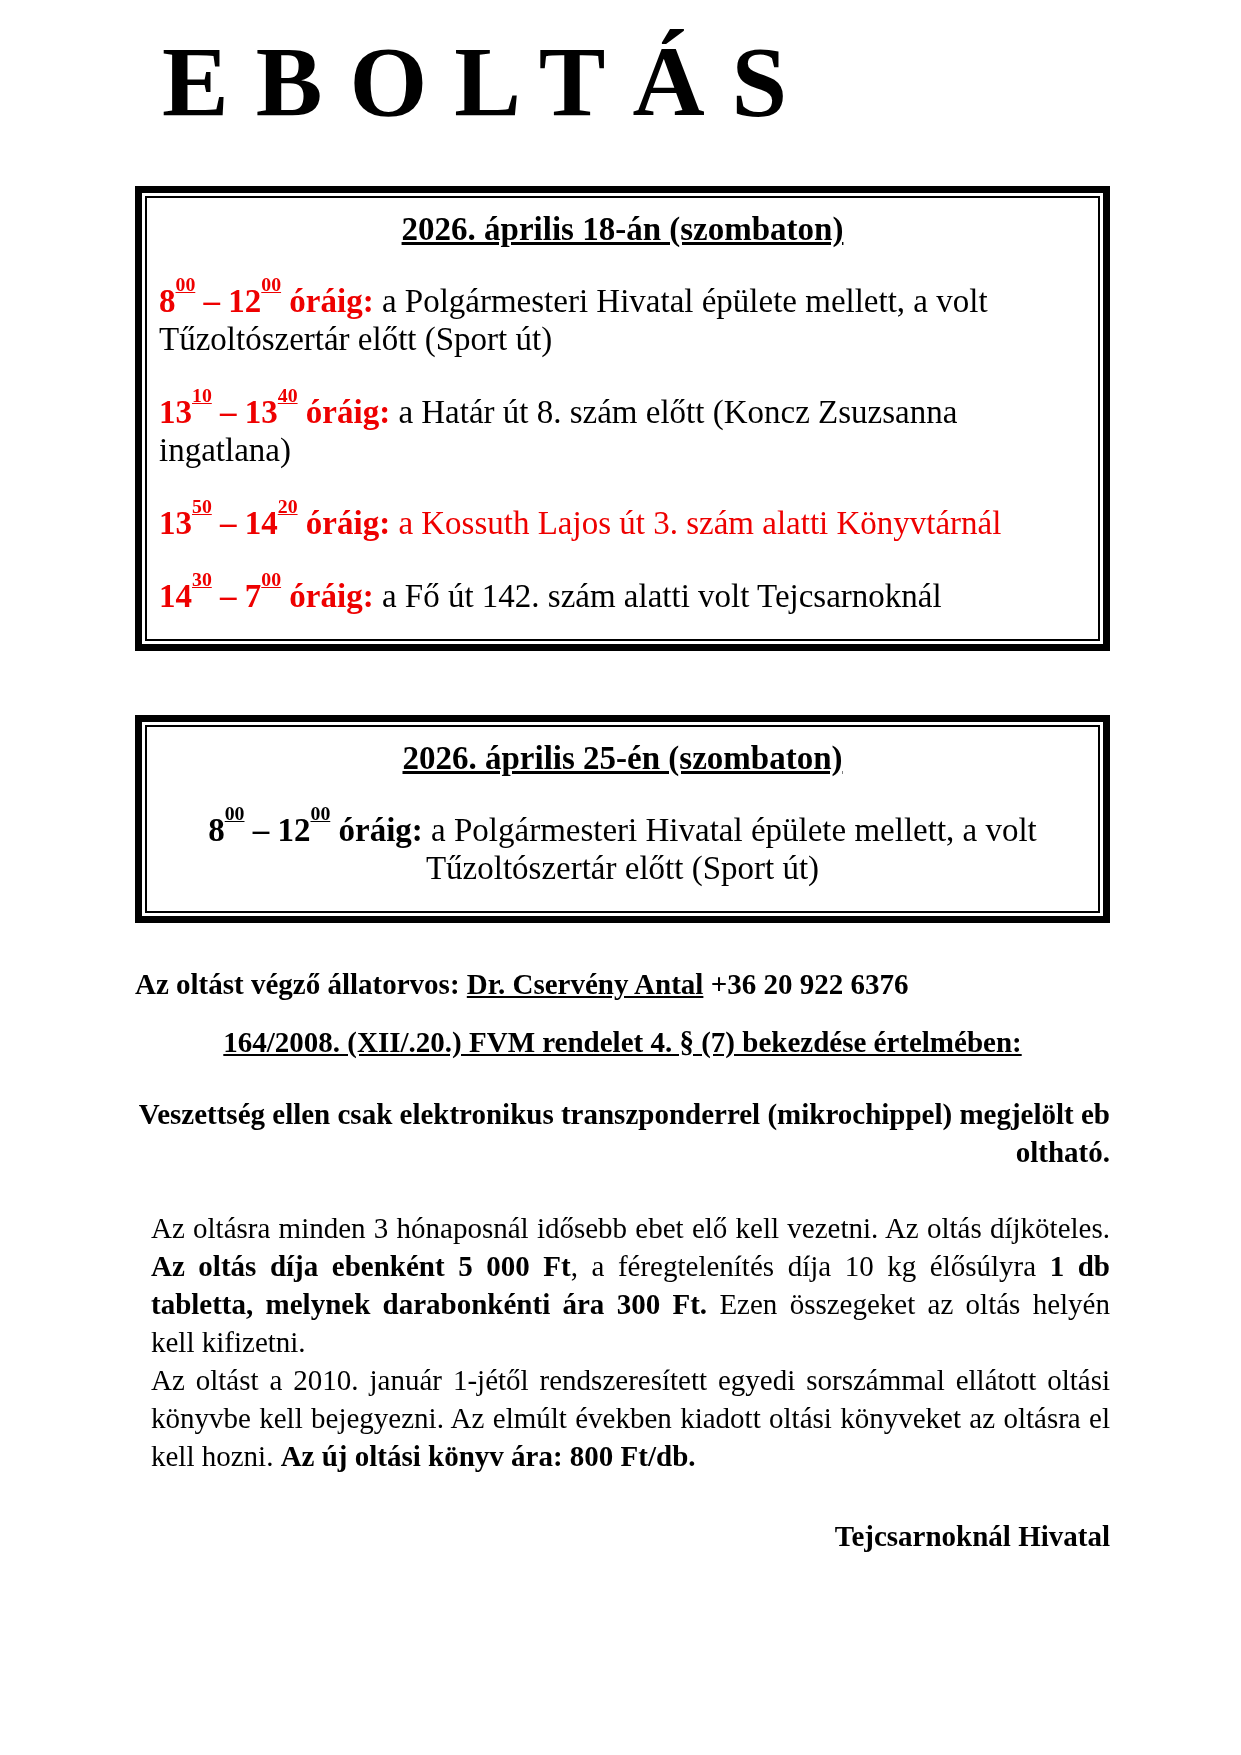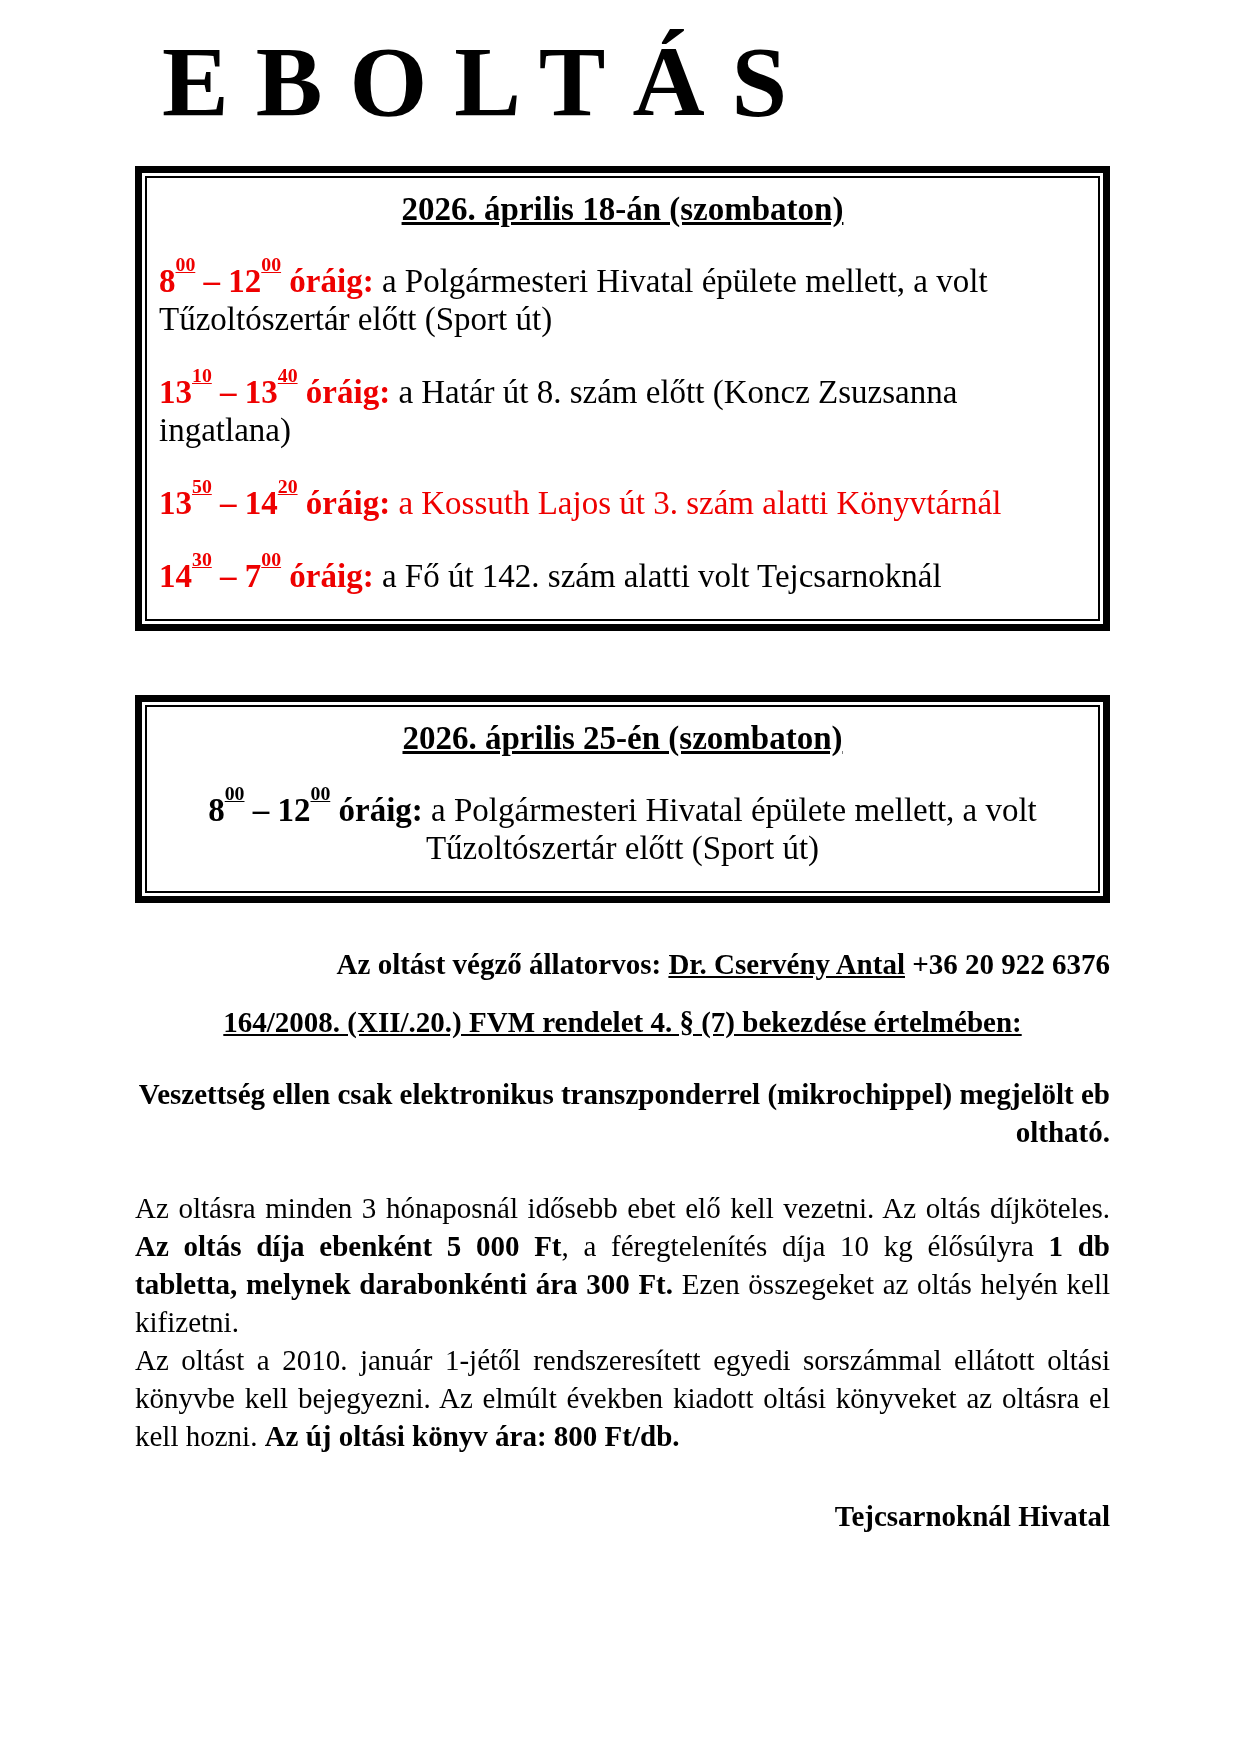--- a/index.html
+++ b/index.html
@@ -23,21 +23,21 @@
   .intro {
     margin-top: 30px;
     font-size: 29px;
     line-height: 38px;
     text-align: justify;
   }
   .u { text-decoration: underline; }
   .b { font-weight: bold; }
 
   
-  .dbox { border: 7px solid #000; padding: 3px; margin-top: 28px; background: #fff; }
+  .dbox { border: 7px solid #000; padding: 3px; margin-top: 48px; background: #fff; }
   .dbox.second { margin-top: 64px; }
   .dbox-inner { border: 2px solid #000; padding: 8px 12px 24px 12px; }
 
   .box-title {
     font-size: 33px;
     line-height: 46px;
     font-weight: bold;
     text-decoration: underline;
     text-align: center;
     margin-bottom: 22px;
@@ -50,30 +50,30 @@
   .time { font-weight: bold; }
   .time.red, .loc.red { color: var(--accent-red, #ee0000); }
   sup.min {
     font-size: 0.60em;
     text-decoration: underline;
     position: relative;
     top: -0.48em;
     letter-spacing: 0;
   }
 
-  .vet-line { margin-top: 42px; font-size: 29px; line-height: 38px; font-weight: bold; text-align: right; }
+  .vet-line { margin-top: 42px; font-size: 29px; line-height: 38px; font-weight: bold; }
   .decree {
     margin-top: 20px; font-size: 29px; line-height: 38px;
     font-weight: bold; text-decoration: underline; text-align: center;
   }
   .chip-notice {
     margin-top: 34px; font-size: 29px; line-height: 38px;
     font-weight: bold; text-align: right;
   }
-  .body-para { font-size: 29px; line-height: 38px; text-align: justify; }
+  .body-para { font-size: 29px; line-height: 38px; text-align: justify; margin-left: 16px; }
   .para-group { margin-top: 38px; }
   .signature {
     margin-top: 42px; font-size: 29px; line-height: 38px;
     font-weight: bold; text-align: right;
   }
 </style>
 </head>
 <body>
 
 <div class="page">

